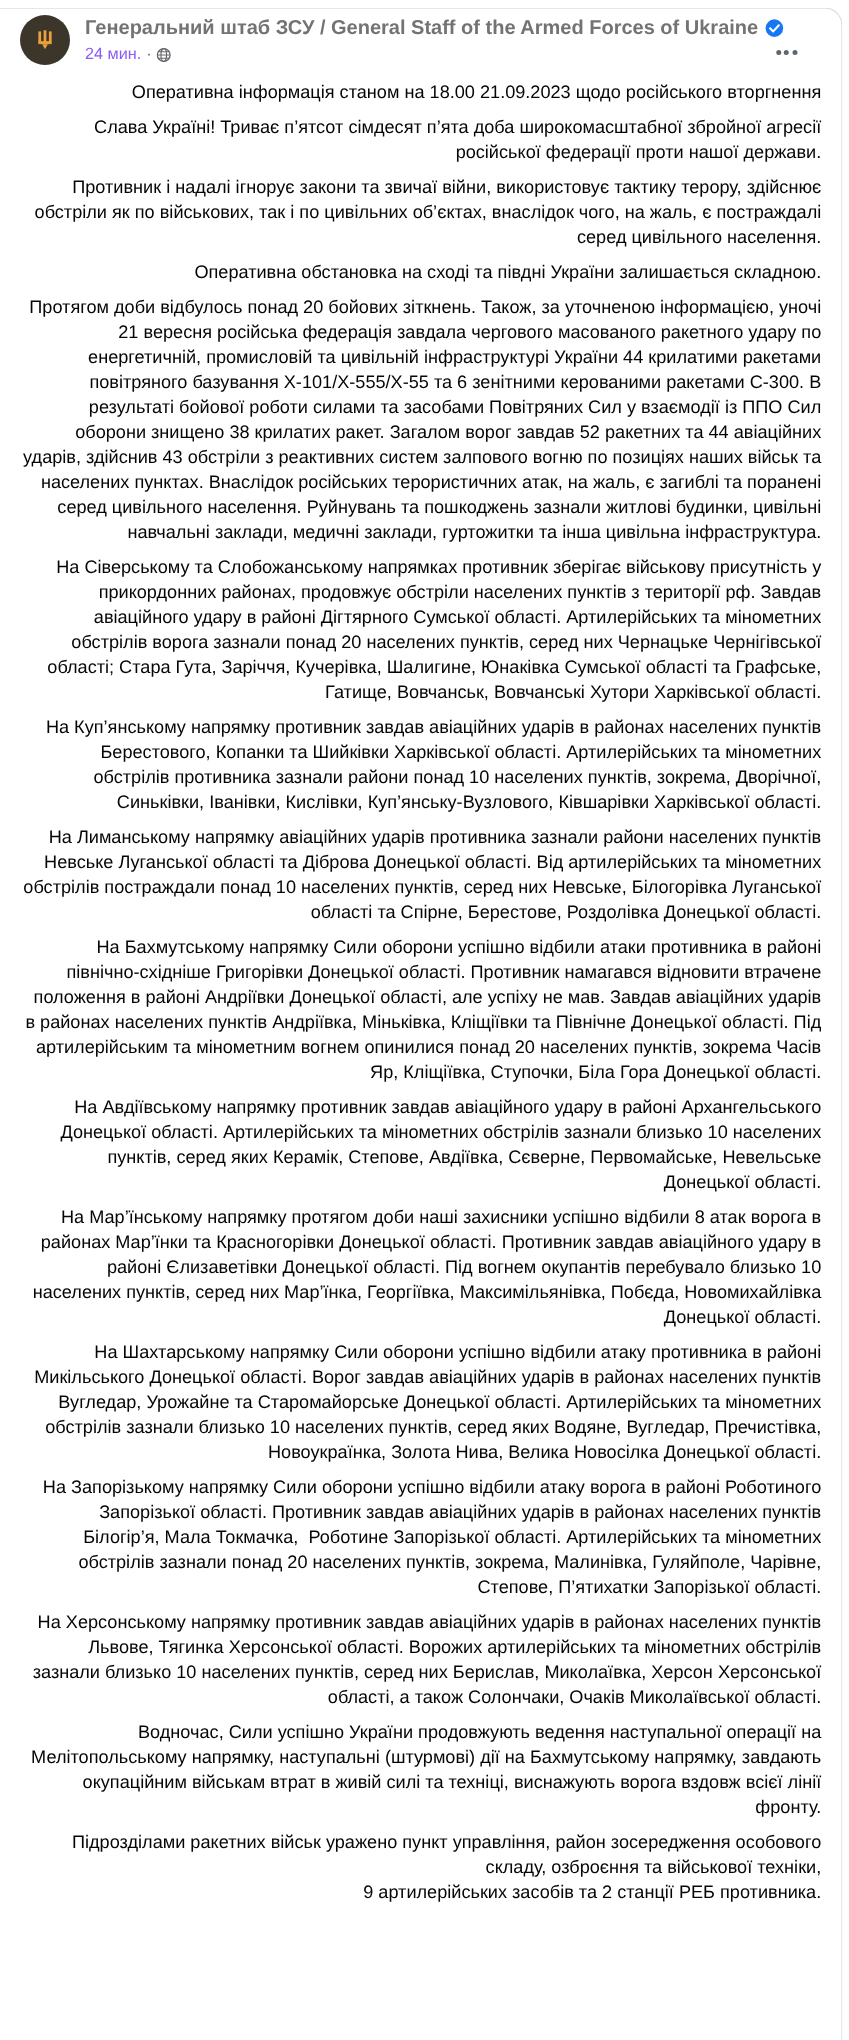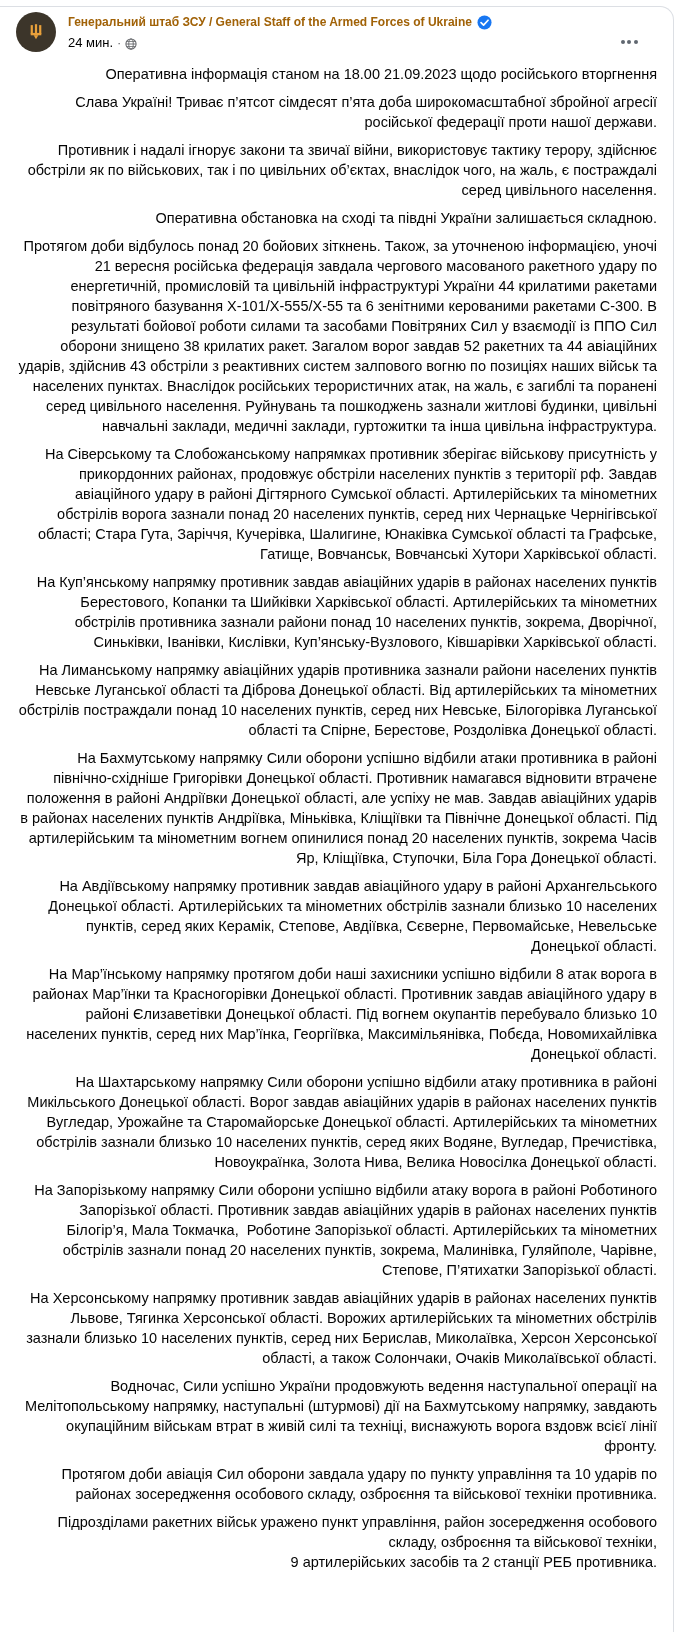--- a/index.html
+++ b/index.html
@@ -46,23 +46,23 @@
     margin-left: 12px;
     padding-top: 1px;
     min-width: 0;
   }
   .page-name-row {
     display: flex;
     align-items: center;
     gap: 5px;
   }
   .page-name {
-    font-size: 12px;
+    font-size: 16px;
     font-weight: bold;
-    color: #a16207;
+    color: #737373;
     line-height: 19px;
     white-space: nowrap;
   }
   .verified {
     width: 15px;
     height: 15px;
     flex: 0 0 15px;
     display: inline-block;
   }
   .sub-row {
@@ -136,21 +136,21 @@
       <div class="page-name-row">
         <a class="page-name">Генеральний штаб ЗСУ / General Staff of the Armed Forces of Ukraine</a>
         <span class="verified">
           <svg width="15" height="15" viewBox="0 0 16 16">
             <circle cx="8" cy="8" r="7.5" fill="#1877f2"></circle>
             <path d="M4.3 8.2 L7 10.8 L11.8 5.6" fill="none" stroke="#ffffff" stroke-width="1.8" stroke-linecap="round" stroke-linejoin="round"></path>
           </svg>
         </span>
       </div>
       <div class="sub-row">
-        <a style="color:#000000;text-decoration:none;">24 мин.</a>
+        <a style="color:#8b5cf6;text-decoration:none;">24 мин.</a>
         <span class="dot-sep">·</span>
         <span class="globe">
           <svg width="12" height="12" viewBox="0 0 16 16">
             <circle cx="8" cy="8" r="6.8" fill="none" stroke="#65676b" stroke-width="1.4"></circle>
             <ellipse cx="8" cy="8" rx="3" ry="6.8" fill="none" stroke="#65676b" stroke-width="1.2"></ellipse>
             <line x1="1.4" y1="8" x2="14.6" y2="8" stroke="#65676b" stroke-width="1.2"></line>
             <line x1="2.2" y1="4.6" x2="13.8" y2="4.6" stroke="#65676b" stroke-width="1.1"></line>
             <line x1="2.2" y1="11.4" x2="13.8" y2="11.4" stroke="#65676b" stroke-width="1.1"></line>
           </svg>
         </span>
@@ -173,18 +173,17 @@
     <p>На Сіверському та Слобожанському напрямках противник зберігає військову присутність у прикордонних районах, продовжує обстріли населених пунктів з території рф. Завдав авіаційного удару в районі Дігтярного Сумської області. Артилерійських та мінометних обстрілів ворога зазнали понад 20 населених пунктів, серед них Чернацьке Чернігівської області; Стара Гута, Заріччя, Кучерівка, Шалигине, Юнаківка Сумської області та Графське, Гатище, Вовчанськ, Вовчанські Хутори Харківської області.</p>
     <p>На Куп’янському напрямку противник завдав авіаційних ударів в районах населених пунктів Берестового, Копанки та Шийківки Харківської області. Артилерійських та мінометних обстрілів противника зазнали райони понад 10 населених пунктів, зокрема, Дворічної, Синьківки, Іванівки, Кислівки, Куп’янську-Вузлового, Ківшарівки Харківської області.</p>
     <p>На Лиманському напрямку авіаційних ударів противника зазнали райони населених пунктів Невське Луганської області та Діброва Донецької області. Від артилерійських та мінометних обстрілів постраждали понад 10 населених пунктів, серед них Невське, Білогорівка Луганської області та Спірне, Берестове, Роздолівка Донецької області.</p>
     <p>На Бахмутському напрямку Сили оборони успішно відбили атаки противника в районі північно-східніше Григорівки Донецької області. Противник намагався відновити втрачене положення в районі Андріївки Донецької області, але успіху не мав. Завдав авіаційних ударів в районах населених пунктів Андріївка, Міньківка, Кліщіївки та Північне Донецької області. Під артилерійським та мінометним вогнем опинилися понад 20 населених пунктів, зокрема Часів Яр, Кліщіївка, Ступочки, Біла Гора Донецької області.</p>
     <p>На Авдіївському напрямку противник завдав авіаційного удару в районі Архангельського Донецької області. Артилерійських та мінометних обстрілів зазнали близько 10 населених пунктів, серед яких Керамік, Степове, Авдіївка, Сєверне, Первомайське, Невельське Донецької області.</p>
     <p>На Мар’їнському напрямку протягом доби наші захисники успішно відбили 8 атак ворога в районах Мар’їнки та Красногорівки Донецької області. Противник завдав авіаційного удару в районі Єлизаветівки Донецької області. Під вогнем окупантів перебувало близько 10 населених пунктів, серед них Мар’їнка, Георгіївка, Максимільянівка, Побєда, Новомихайлівка Донецької області.</p>
     <p>На Шахтарському напрямку Сили оборони успішно відбили атаку противника в районі Микільського Донецької області. Ворог завдав авіаційних ударів в районах населених пунктів Вугледар, Урожайне та Старомайорське Донецької області. Артилерійських та мінометних обстрілів зазнали близько 10 населених пунктів, серед яких Водяне, Вугледар, Пречистівка, Новоукраїнка, Золота Нива, Велика Новосілка Донецької області.</p>
     <p>На Запорізькому напрямку Сили оборони успішно відбили атаку ворога в районі Роботиного Запорізької області. Противник завдав авіаційних ударів в районах населених пунктів Білогір’я, Мала Токмачка,  Роботине Запорізької області. Артилерійських та мінометних обстрілів зазнали понад 20 населених пунктів, зокрема, Малинівка, Гуляйполе, Чарівне, Степове, П’ятихатки Запорізької області.</p>
     <p>На Херсонському напрямку противник завдав авіаційних ударів в районах населених пунктів Львове, Тягинка Херсонської області. Ворожих артилерійських та мінометних обстрілів зазнали близько 10 населених пунктів, серед них Берислав, Миколаївка, Херсон Херсонської області, а також Солончаки, Очаків Миколаївської області.</p>
     <p>Водночас, Сили успішно України продовжують ведення наступальної операції на Мелітопольському напрямку, наступальні (штурмові) дії на Бахмутському напрямку, завдають окупаційним військам втрат в живій силі та техніці, виснажують ворога вздовж всієї лінії фронту.</p>
-    <p>Протягом доби авіація Сил оборони завдала удару по пункту управління та 10 ударів по районах зосередження особового складу, озброєння та військової техніки противника.</p>
     <p>Підрозділами ракетних військ уражено пункт управління, район зосередження особового складу, озброєння та військової техніки,
 9 артилерійських засобів та 2 станції РЕБ противника.</p>
   </div>
 
 </div>
 
 </body></html>

